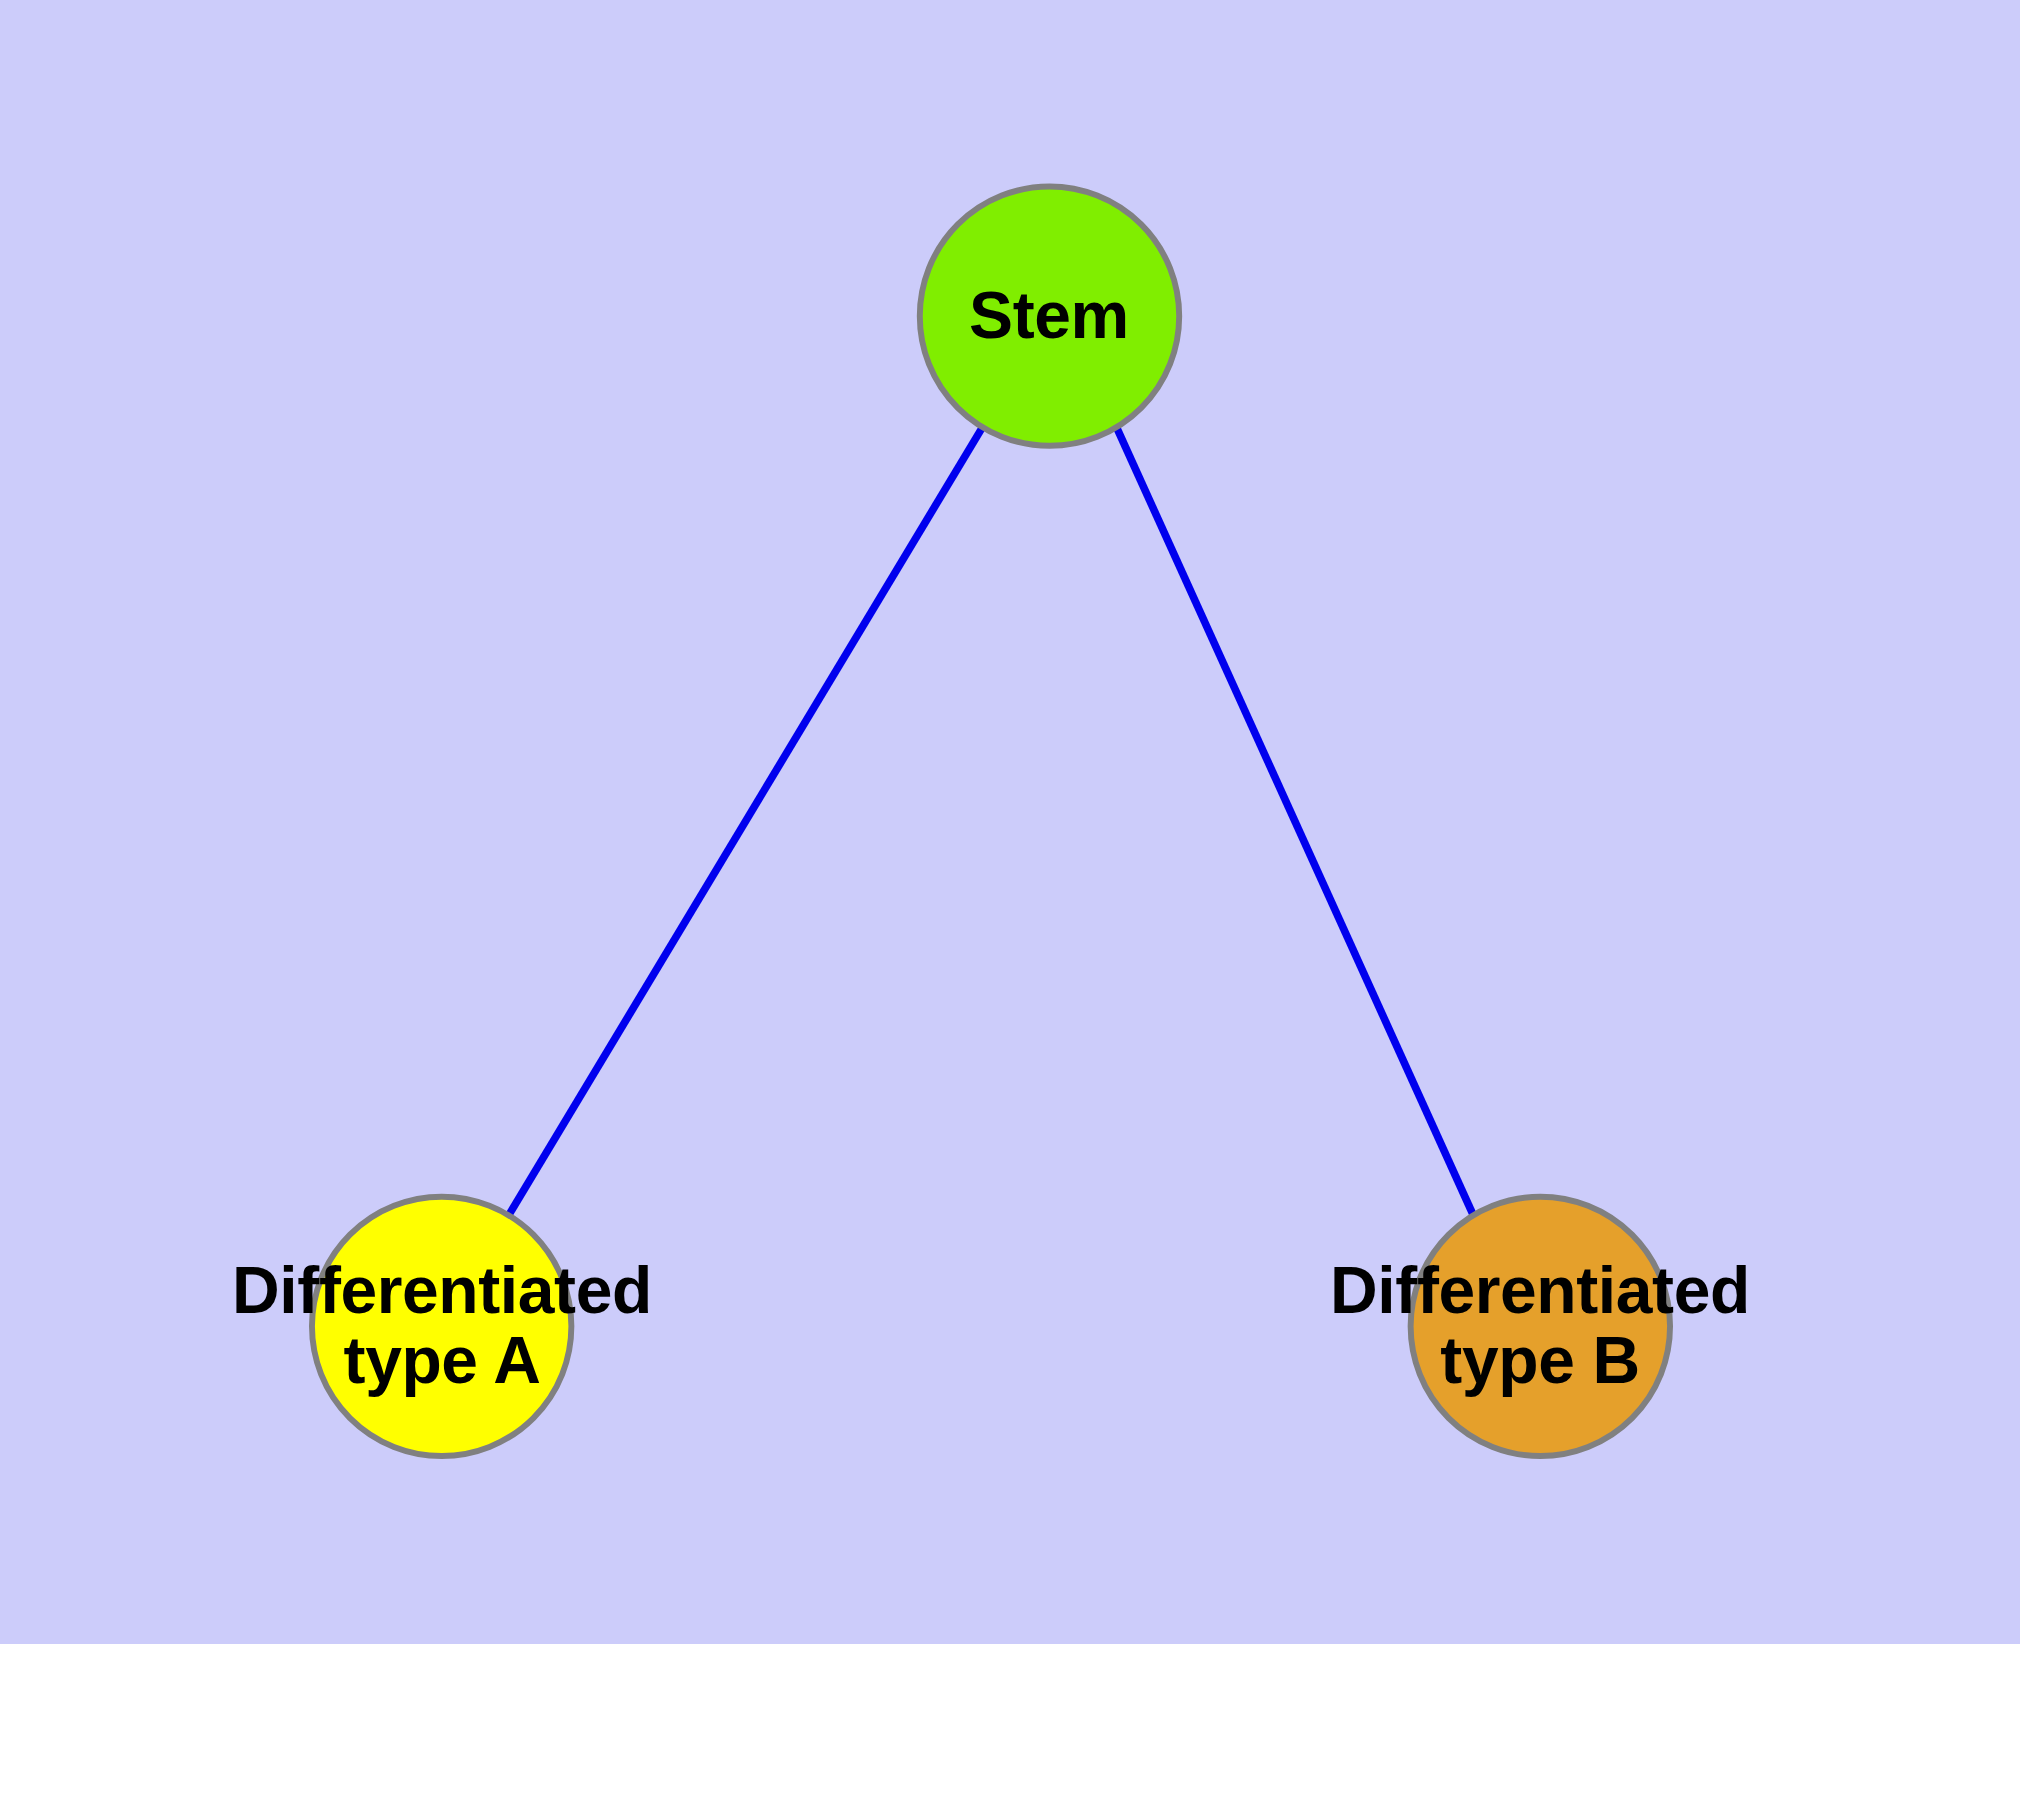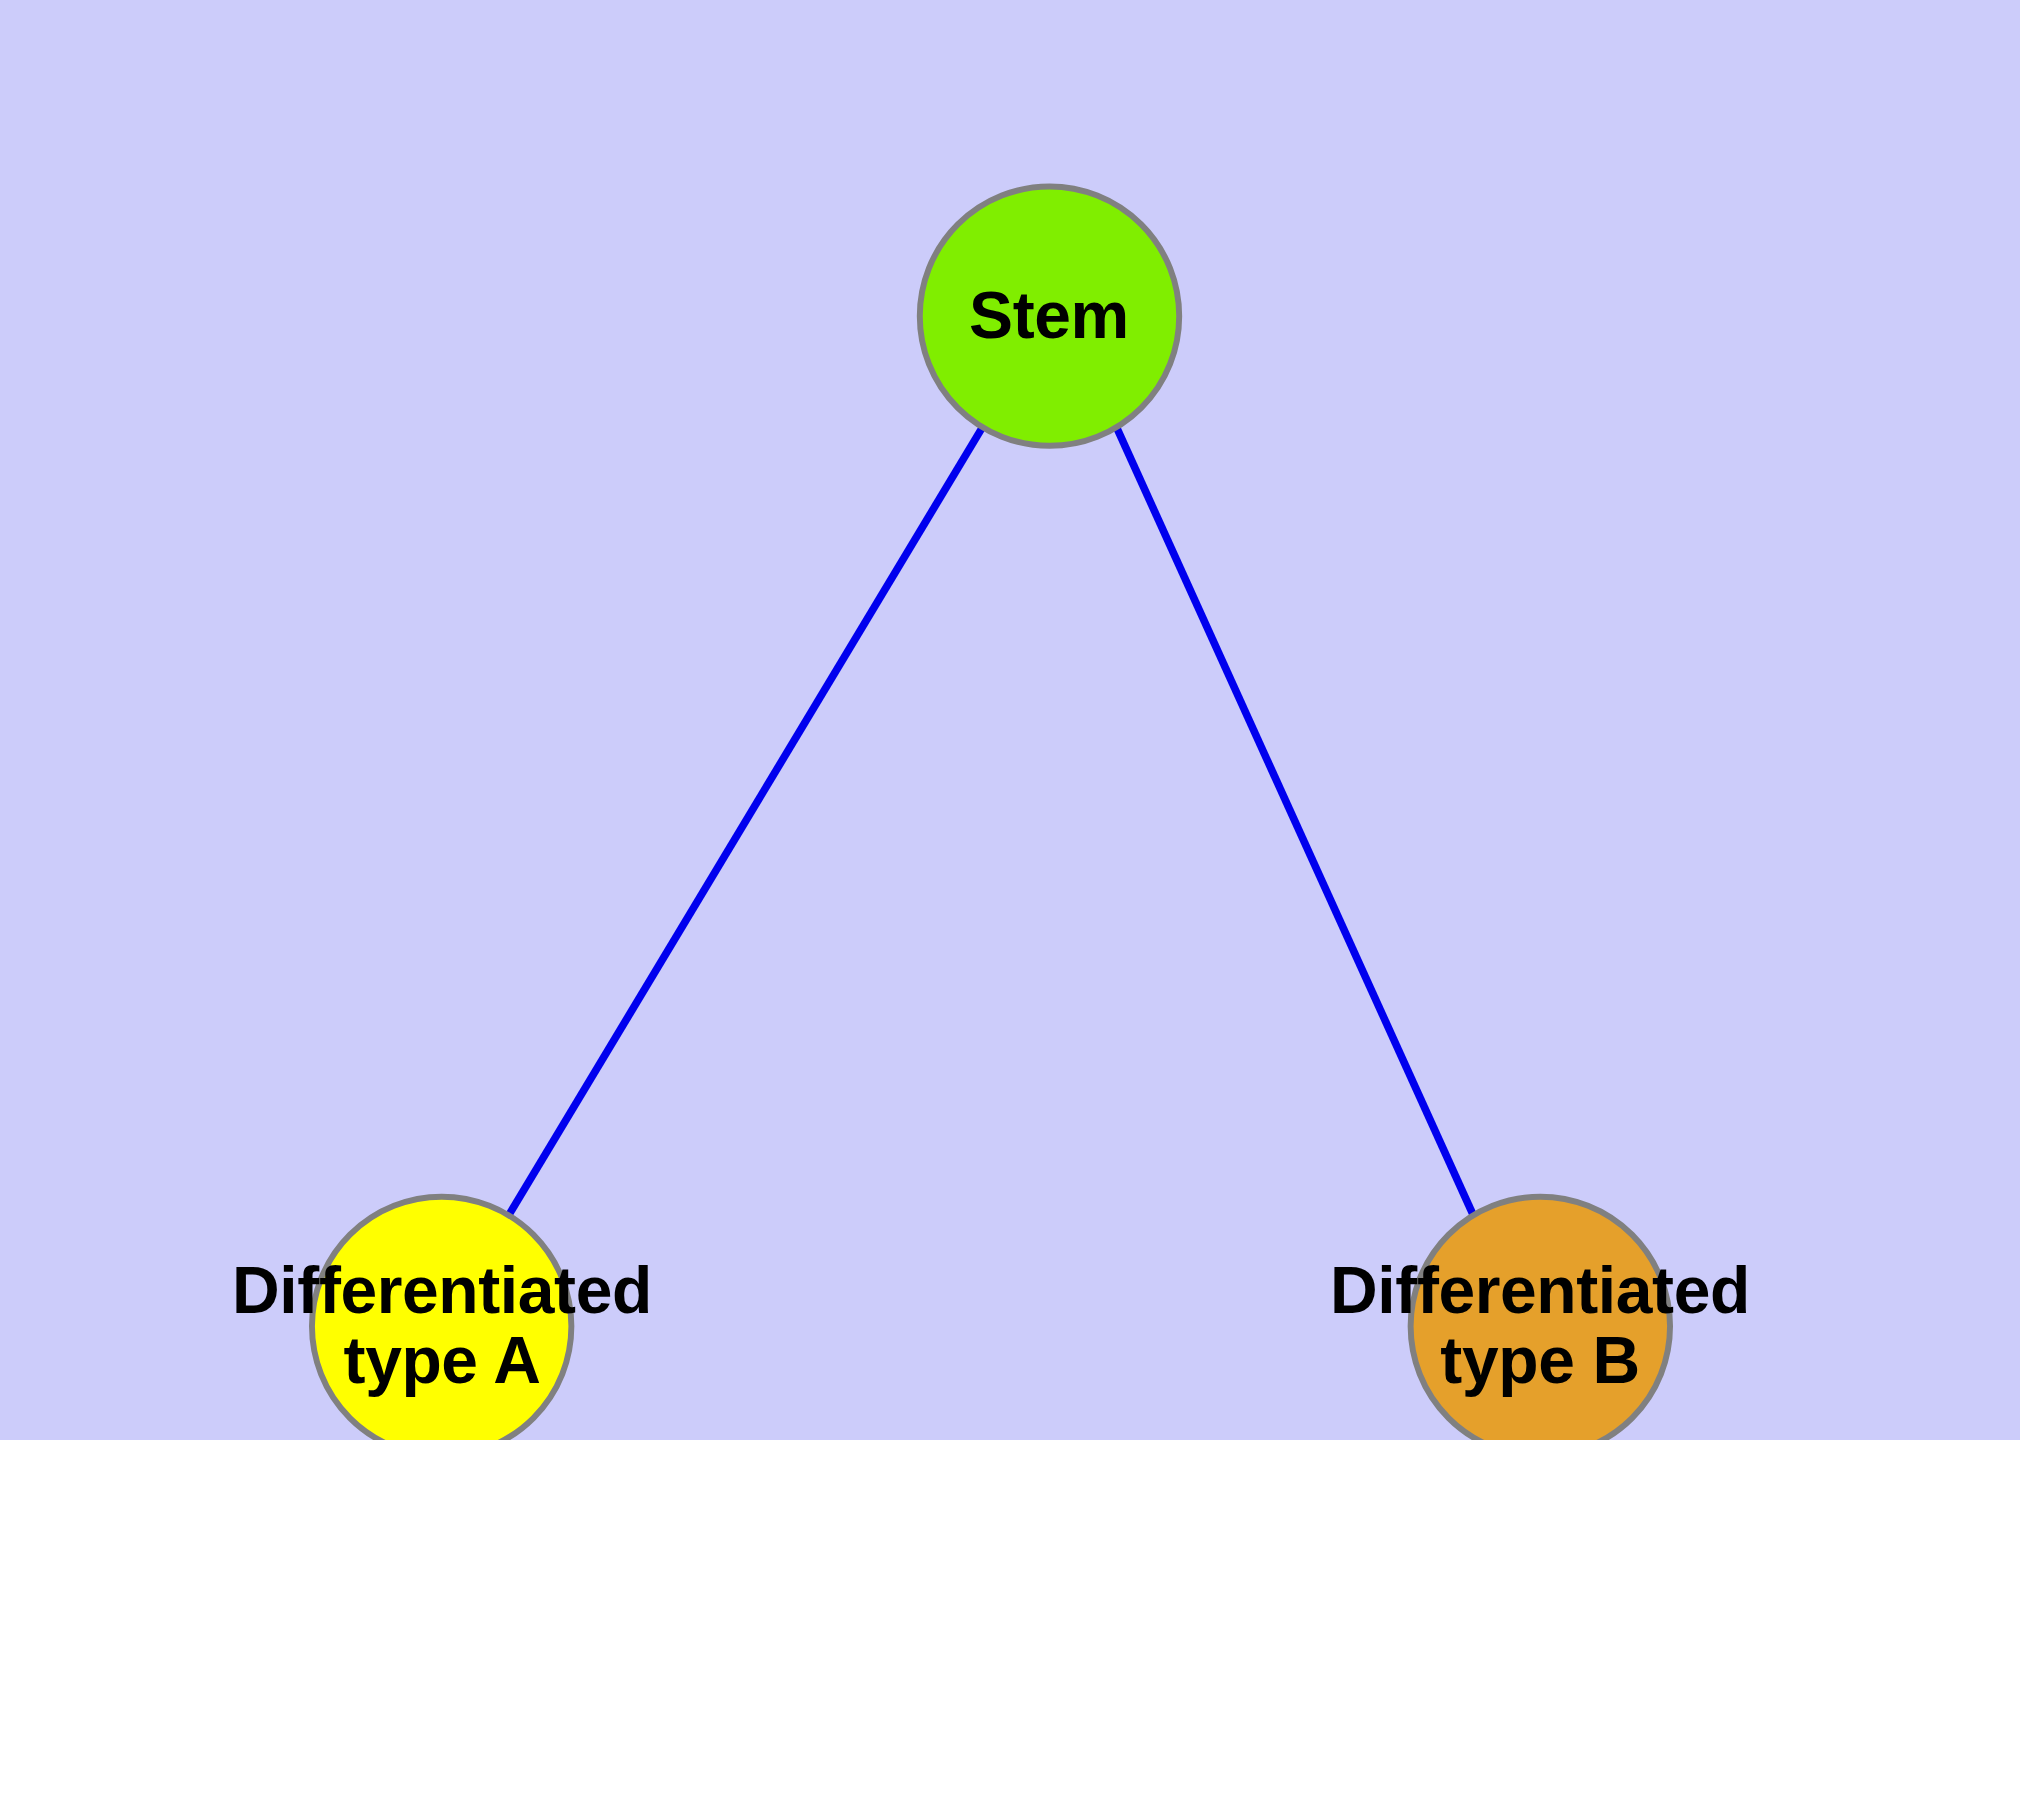--- a/index.html
+++ b/index.html
@@ -40,21 +40,21 @@
     letter-spacing: -0.4px;
     white-space: pre;
     transform: translate(-50%, -50%);
     pointer-events: none;
     -webkit-font-smoothing: antialiased;
   }
 </style>
 </head>
 <body>
 
-<div id="canvas" style="width: 2021px; height: 1440px;">
+<div id="canvas" style="width: 2021px; height: 1644px;">
 
   <div id="canvas-bg" style="background: rgb(204, 204, 250);"></div>
 
   <svg class="graph-svg" viewBox="0 0 2384 2138" preserveAspectRatio="none">
 
     <g>
       <line id="svg-edge-0" x1="1159" y1="504" x2="600" y2="1434" stroke="#0000ee" stroke-width="9" stroke-linecap="butt"></line>
       <line id="svg-edge-1" x1="1317" y1="504" x2="1738" y2="1434" stroke="#0000ee" stroke-width="9" stroke-linecap="butt"></line>
     </g>
 

